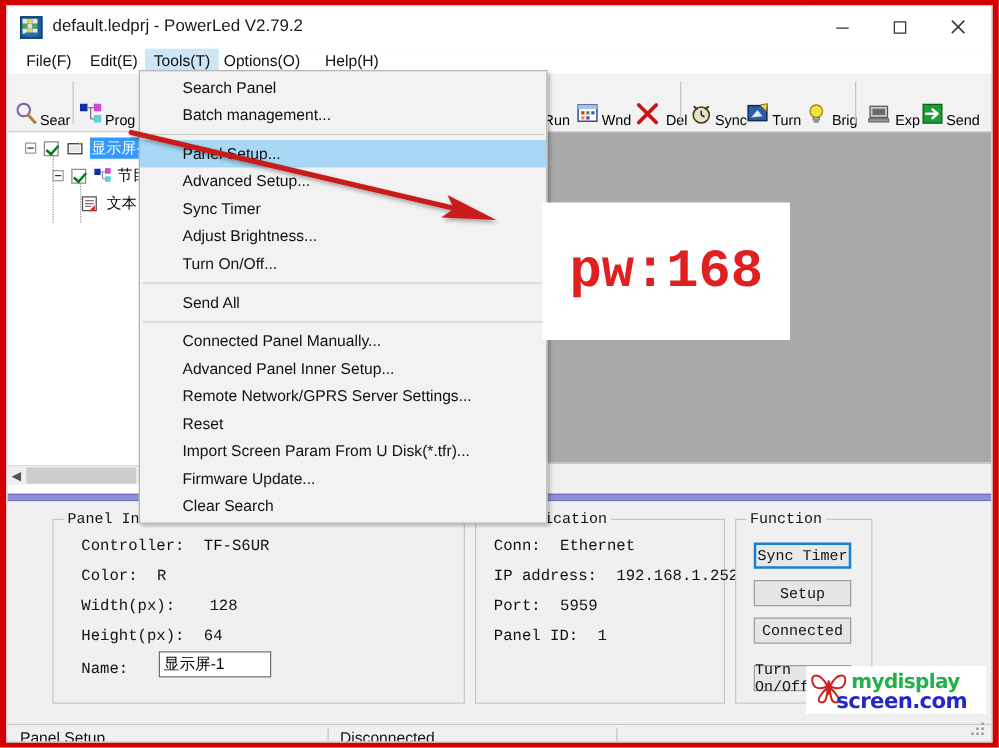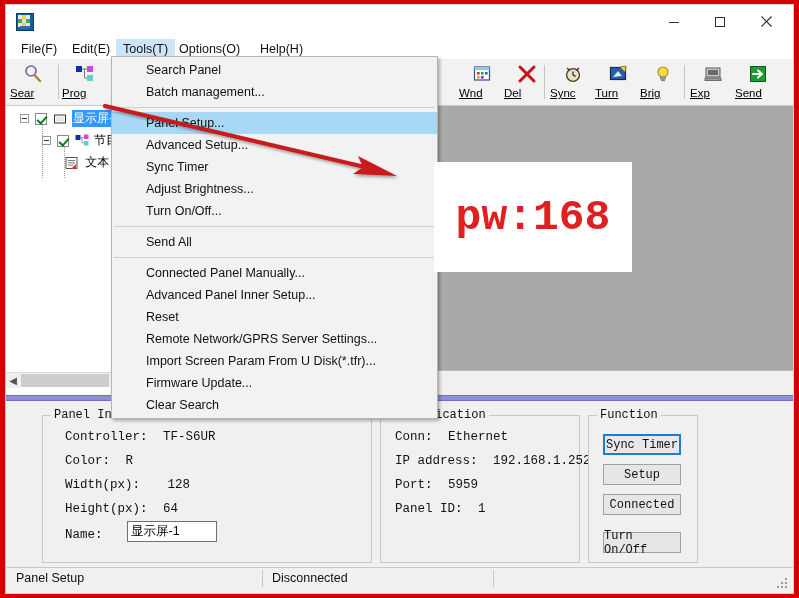--- a/index.html
+++ b/index.html
@@ -58,24 +58,23 @@
   .menu-item.active{background:#cde6f7;}
 
   
   #toolbar{
     position:absolute;left:0;top:54px;width:100%;height:47px;
     background:#f2f2f2;border-bottom:1px solid #c9c9c9;
     box-sizing:border-box;
   }
   .tb-btn{
     position:absolute;top:2px;width:46px;height:43px;
-    display:flex;flex-direction:column;align-items:flex-start;justify-content:flex-start;
+    display:flex;flex-direction:row;align-items:flex-end;justify-content:flex-start;
     font-size:11.5px;color:#000;
     font-family:"Liberation Sans", sans-serif;
-    text-decoration:underline;
   }
   .tb-ico{height:26px;display:flex;align-items:center;justify-content:center;width:100%;}
   .tb-lab{line-height:13px;}
   .tb-sep{
     position:absolute;top:6px;width:1px;height:34px;background:#c4c4c4;
   }
 
   
   #treepanel{
     position:absolute;left:0;top:101px;width:111px;height:289px;
@@ -175,21 +174,21 @@
     position:absolute;left:14px;width:78px;height:21px;
     background:#e6e6e6;border:1px solid #a0a0a0;box-sizing:border-box;
     display:flex;align-items:center;justify-content:center;
     font-size:12px;font-family:"Liberation Mono","DejaVu Sans Mono",monospace;
     color:#111;
   }
   .fnbtn.focus{border:2px solid #1a7fd4;background:#e8e8e8;}
 
   
   #statusbar{
-    position:absolute;left:0;bottom:0;right:0;height:26px;
+    position:absolute;left:0;bottom:0;right:0;height:14px;
     background:#f0f0f0;border-top:1px solid #c9c9c9;box-sizing:border-box;
   }
   #statusbar .cell{
     position:absolute;top:3px;font-size:12.5px;color:#111;
     font-family:"Liberation Sans",sans-serif;white-space:nowrap;
   }
   #statusbar .vsep{position:absolute;top:2px;width:1px;height:17px;background:#c6c6c6;}
   #grip{
     position:absolute;right:4px;bottom:3px;width:12px;height:12px;
   }
@@ -243,20 +242,21 @@
       <span class="px" style="left:5px;top:1px;background:#d8d84a;"></span>
       <span class="px" style="left:9px;top:1px;background:#e8e8e8;"></span>
       <span class="px" style="left:1px;top:5px;background:#4aa84a;"></span>
       <span class="px" style="left:5px;top:5px;background:#e0e0e0;"></span>
       <span class="px" style="left:9px;top:5px;background:#4aa84a;"></span>
       <span class="px" style="left:1px;top:9px;background:#e8e8e8;"></span>
       <span class="px" style="left:5px;top:9px;background:#d8d84a;"></span>
       <span class="px" style="left:9px;top:9px;background:#e8e8e8;"></span>
       <span class="px" style="left:3px;top:12px;width:10px;height:3px;background:#2b6fb0;"></span>
     </div>
+    <div id="title-text">default.ledprj - PowerLed V2.79.2</div>
 
     <div class="winbtn" id="btn-min">
       <svg width="12" height="12" viewBox="0 0 12 12">
         <line x1="1" y1="6.5" x2="11" y2="6.5" stroke="#333" stroke-width="1"></line>
       </svg>
     </div>
     <div class="winbtn" id="btn-max">
       <svg width="12" height="12" viewBox="0 0 12 12">
         <rect x="1.5" y="1.5" width="9" height="9" fill="none" stroke="#333" stroke-width="1"></rect>
       </svg>
@@ -553,22 +553,22 @@
     <div class="dd-item hl">Panel Setup...</div>
     <div class="dd-item">Advanced Setup...</div>
     <div class="dd-item">Sync Timer</div>
     <div class="dd-item">Adjust Brightness...</div>
     <div class="dd-item">Turn On/Off...</div>
     <div class="dd-sep"></div>
     <div class="dd-item">Send All</div>
     <div class="dd-sep"></div>
     <div class="dd-item">Connected Panel Manually...</div>
     <div class="dd-item">Advanced Panel Inner Setup...</div>
+    <div class="dd-item">Remote Network/GPRS Server Settings...</div>
     <div class="dd-item">Reset</div>
-    <div class="dd-item">Remote Network/GPRS Server Settings...</div>
     <div class="dd-item">Import Screen Param From U Disk(*.tfr)...</div>
     <div class="dd-item">Firmware Update...</div>
     <div class="dd-item">Clear Search</div>
   </div>
 
   <div id="pwbox">
     <span id="pwtext">pw:168</span>
   </div>
 
   <svg id="arrow-svg" width="310" height="90" viewBox="0 0 310 90">
@@ -576,14 +576,25 @@
       <filter id="sh" x="-20%" y="-40%" width="150%" height="200%">
         <feDropShadow dx="1.5" dy="2" stdDeviation="1.6" flood-color="#000" flood-opacity=".35"></feDropShadow>
       </filter>
     </defs>
     <g filter="url(#sh)">
       <line x1="4" y1="6" x2="268" y2="68" stroke="#c81d1d" stroke-width="4.2" stroke-linecap="round"></line>
       <path d="M296 76 L257 56 L262 67 L252 74 Z" fill="#c81d1d"></path>
     </g>
   </svg>
 
+  <div id="wm">
+    <svg style="position:absolute;left:2px;top:2px;" width="32" height="28" viewBox="0 0 32 28">
+      <path d="M15 14 C9 2, 1 4, 3 11 C4.5 17, 11 16, 15 14 Z" fill="#ffffff" stroke="#d02020" stroke-width="1.6"></path>
+      <path d="M17 14 C23 2, 31 4, 29 11 C27.5 17, 21 16, 17 14 Z" fill="#ffffff" stroke="#d02020" stroke-width="1.6"></path>
+      <path d="M15 15 C10 20, 5 26, 10 27 C14 27.6, 15 21, 15 15 Z" fill="#ffffff" stroke="#d02020" stroke-width="1.6"></path>
+      <path d="M17 15 C22 20, 27 26, 22 27 C18 27.6, 17 21, 17 15 Z" fill="#ffffff" stroke="#d02020" stroke-width="1.6"></path>
+      <ellipse cx="16" cy="15" rx="1.6" ry="6" fill="#d02020"></ellipse>
+    </svg>
+    <div class="l1">mydisplay</div>
+    <div class="l2">screen.com</div>
+  </div>
 
 </div>
 
 </body></html>

